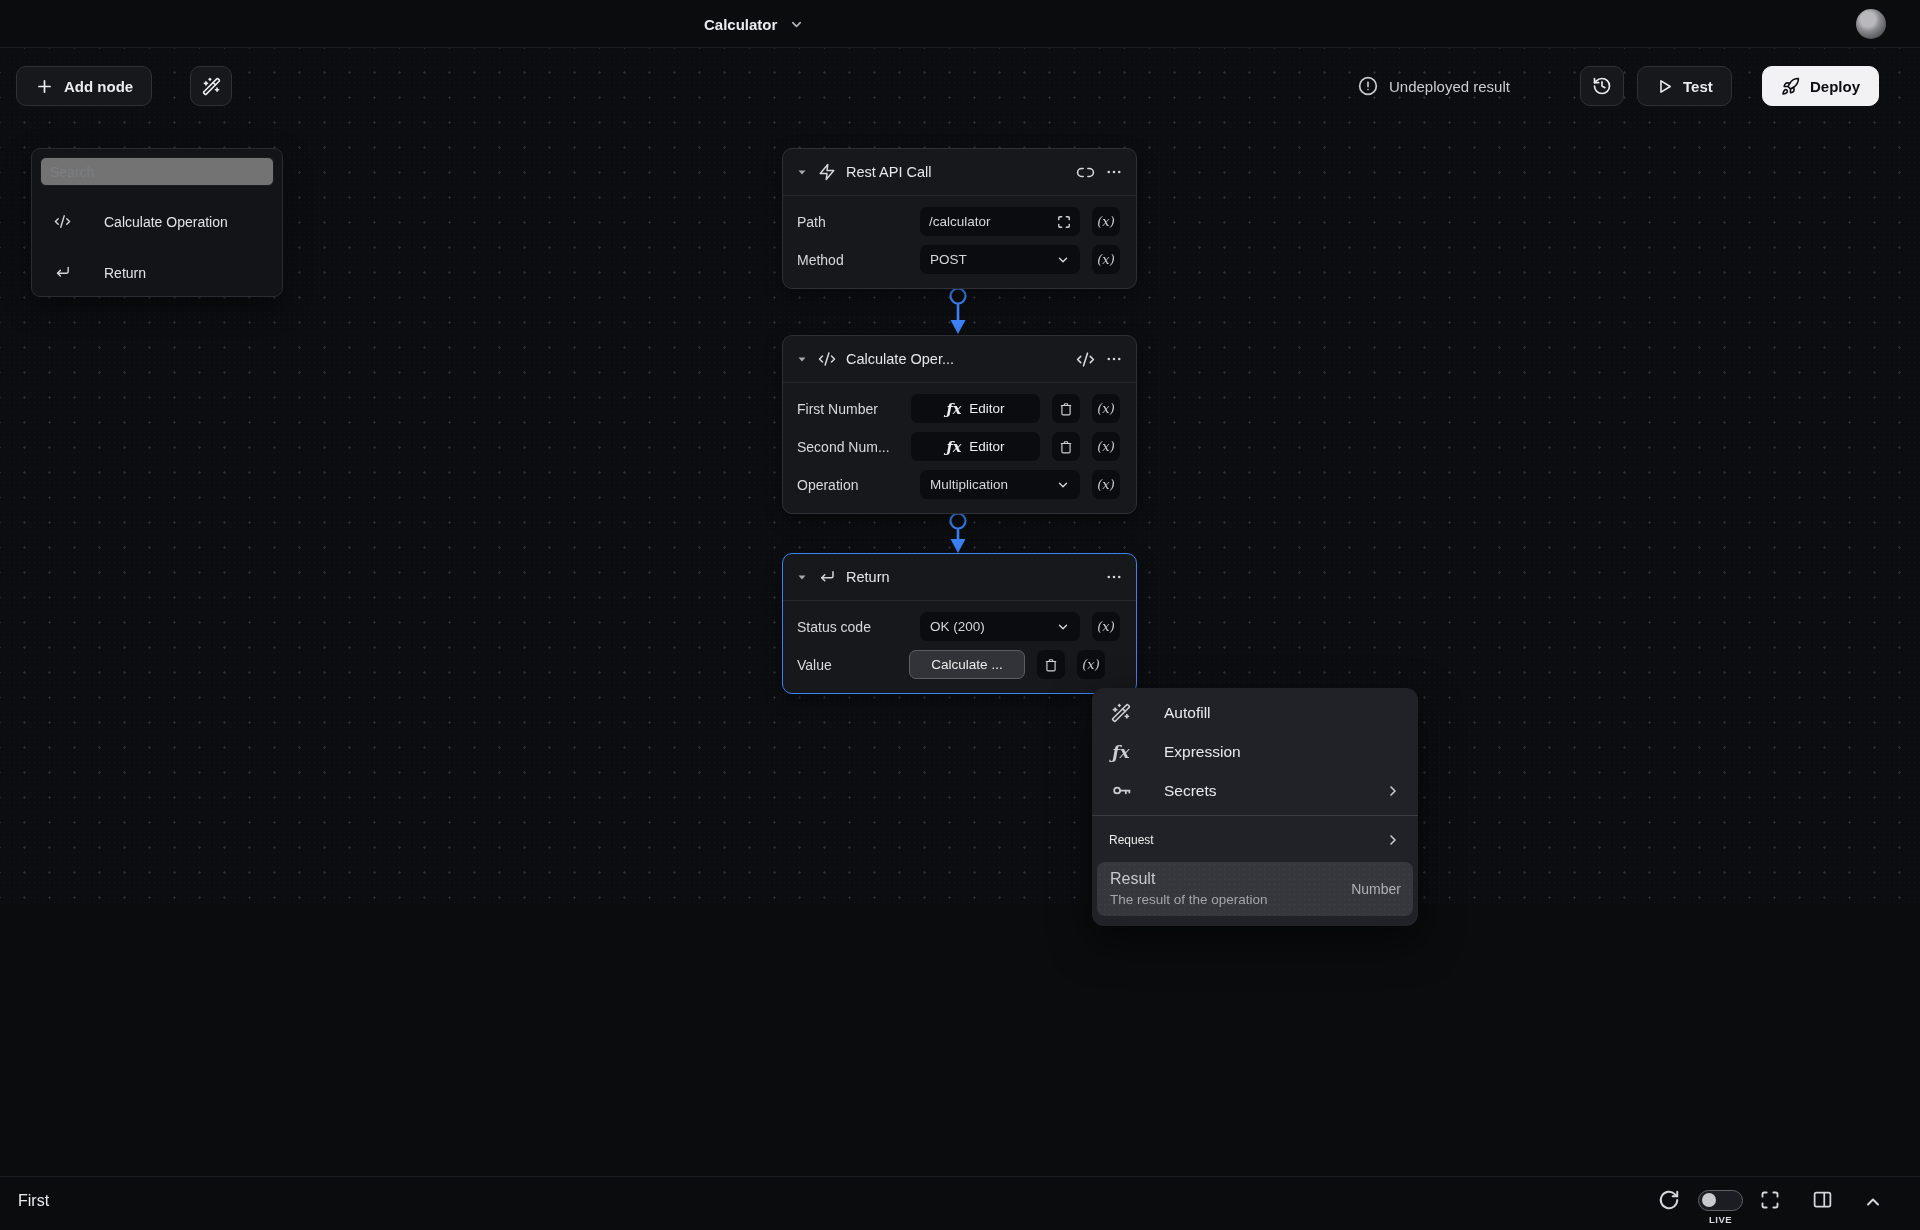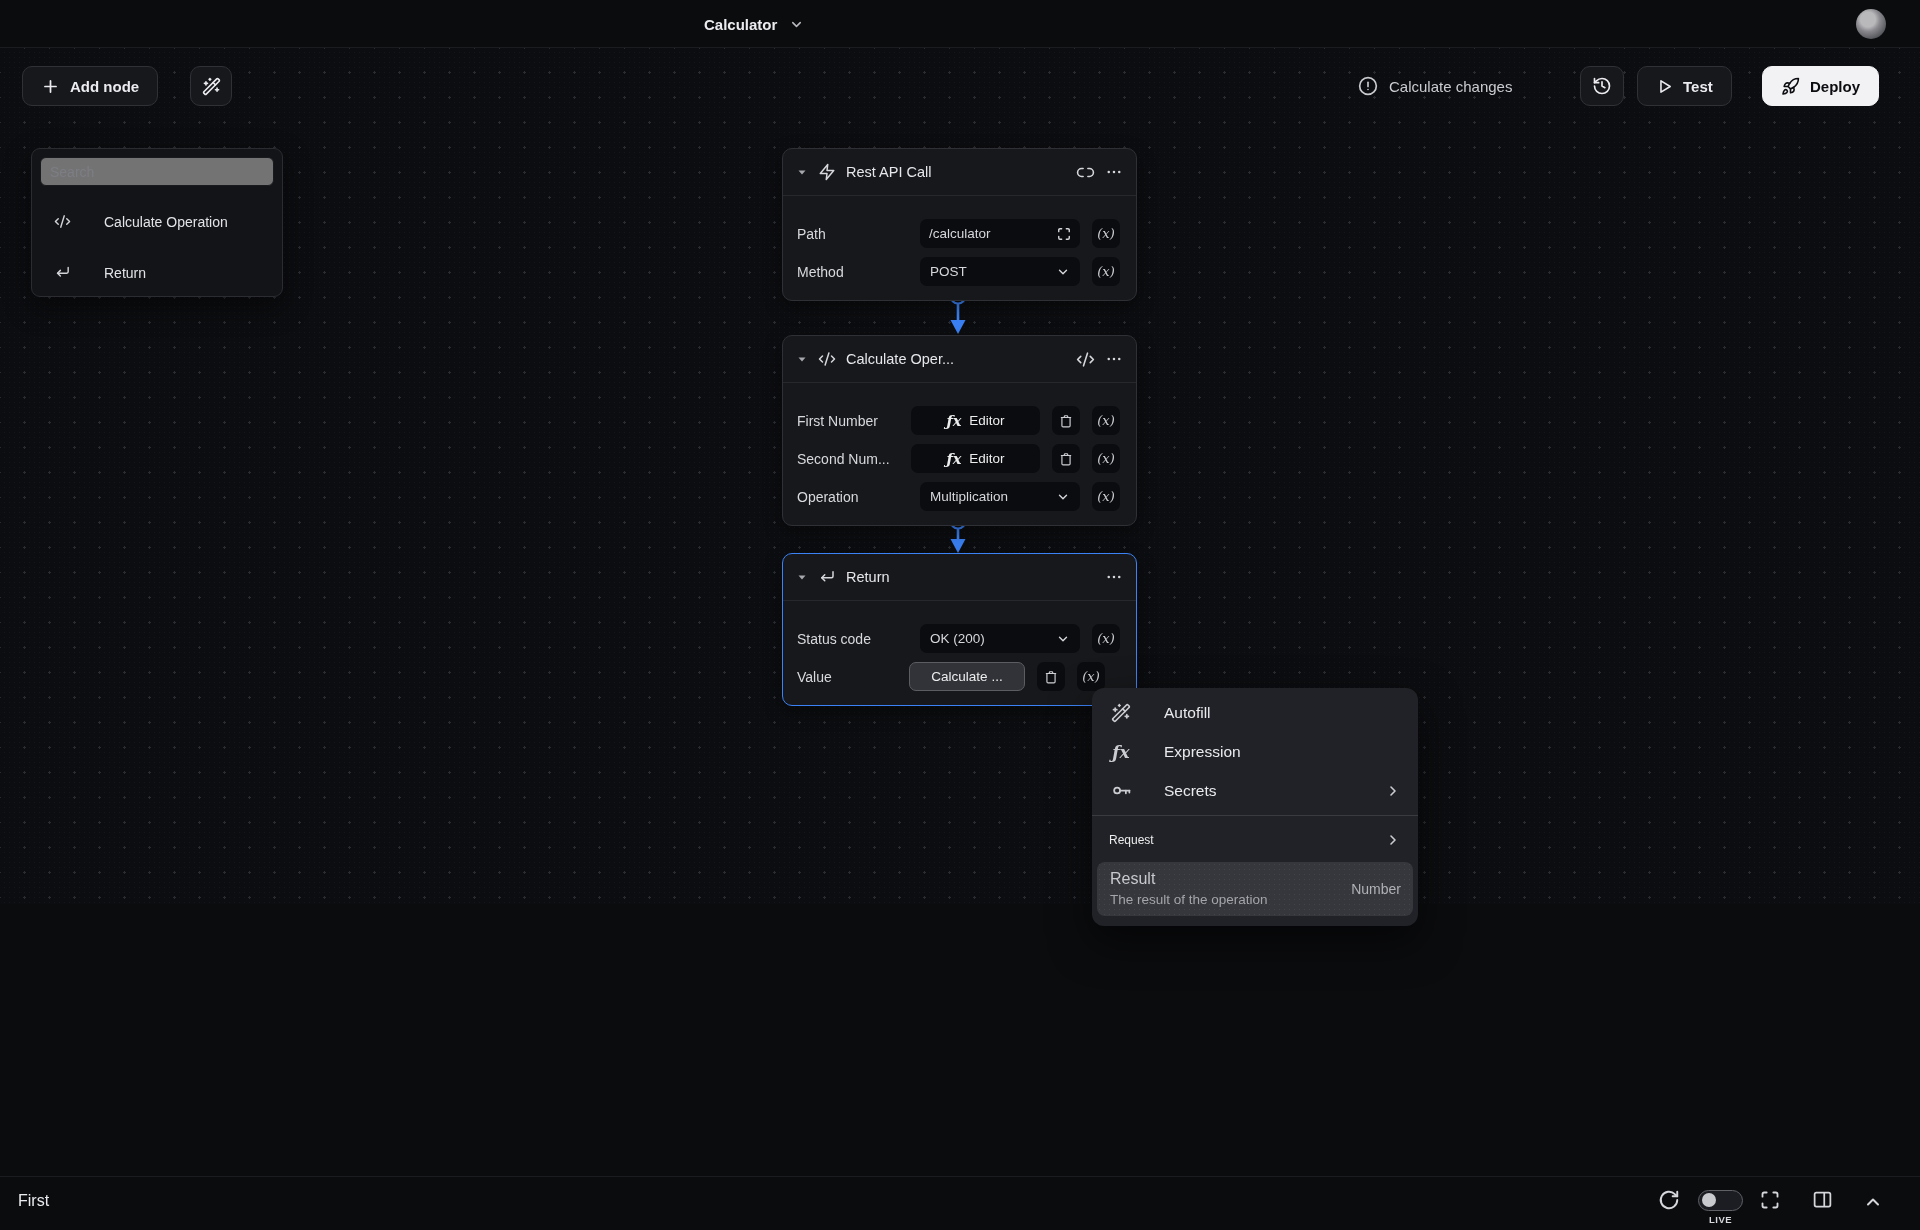--- a/index.html
+++ b/index.html
@@ -24,21 +24,21 @@
   .title-group .t { font-size:15px; font-weight:600; color:#ececf0; }
   .avatar { position:absolute; right:34px; top:9px; width:30px; height:30px; border-radius:50%;
     background:radial-gradient(circle at 40% 35%, #b9b9bc 0 28%, #8a8a8e 45%, #55565b 75%, #3a3b40 100%); }
 
   
   .btn { display:flex; align-items:center; gap:10px; height:40px; padding:0 18px;
     background:#17181c; border:1px solid #303137; border-radius:10px;
     font-size:15px; font-weight:600; color:#ececf0; cursor:pointer; }
   .icon-only { padding:0; justify-content:center; }
   .tb { position:absolute; top:66px; z-index:20; }
-  .add-node { left:22px; }
+  .add-node { left:16px; }
   .wand-btn { left:190px; width:42px; }
   .undeployed { left:1358px; height:40px; display:flex; align-items:center; gap:11px;
     color:#cbccd1; font-size:15px; }
   .history-btn { left:1580px; width:44px; }
   .test-btn { left:1637px; }
   .deploy-btn { left:1762px; background:#f2f2f4; border-color:#f2f2f4; color:#0c0d10; }
 
   
   .ic { display:inline-flex; align-items:center; justify-content:center; color:inherit; }
   .ic svg { display:block; }
@@ -58,21 +58,21 @@
   
   .node { position:absolute; width:355px; background:#17181b; border:1px solid #2f3036;
     border-radius:10px; z-index:10; box-shadow:0 6px 18px rgba(0,0,0,.4); }
   .node.selected { border:1.5px solid #3b82f6; }
   .node-header { height:46px; display:flex; align-items:center; padding:0 13px; gap:10px; }
   .node-title { flex:1; font-size:14.5px; font-weight:500; color:#e6e7ea; white-space:nowrap; }
   .node-header .ic { color:#d6d7db; }
   .collapse { color:#a7a8ae !important; cursor:pointer; }
   .node-body { border-top:1px solid #27282d; padding:11px 16px 14px 14px; }
   .frow { display:flex; align-items:center; height:29px; margin-top:9px; }
-  .frow:first-child { margin-top:12px; }
+  .frow:first-child { margin-top:0; }
   .flabel { flex:1; font-size:14px; color:#d8d9dd; white-space:nowrap; }
   .controls { display:flex; align-items:center; gap:12px; }
   .ctrl { height:29px; background:#0b0c0f; border-radius:7px; display:flex; align-items:center;
     font-size:13.5px; color:#d6d7db; cursor:pointer; }
   .ctrl-input { width:160px; padding:0 9px; gap:6px; }
   .ctrl-input .v { flex:1; }
   .ctrl-select { width:160px; padding:0 10px; gap:6px; }
   .ctrl-select .v { flex:1; }
   .ctrl-editor { width:129px; justify-content:center; gap:8px; color:#eceded; font-weight:500; }
   .fx { font-family:"DejaVu Serif", serif; font-style:italic; font-weight:700; font-size:14.5px; }
@@ -157,21 +157,21 @@
   </div>
 
   <div class="tb undeployed">
     <span class="ic">
       <svg width="20" height="20" viewBox="0 0 24 24" fill="none" stroke="#c9cace" stroke-width="2" stroke-linecap="round">
           <circle cx="12" cy="12" r="10"></circle>
           <path d="M12 7.5v5"></path>
           <path d="M12 16.2h.01"></path>
         </svg>
     </span>
-    <span>Calculate changes</span>
+    <span>Undeployed result</span>
   </div>
 
   <div class="btn tb icon-only history-btn">
     <span class="ic">
       <svg width="20" height="20" viewBox="0 0 24 24" fill="none" stroke="currentColor" stroke-width="2" stroke-linecap="round" stroke-linejoin="round">
           <path d="M3 12a9 9 0 1 0 9-9 9.75 9.75 0 0 0-6.74 2.74L3 8"></path>
           <path d="M3 3v5h5"></path>
           <path d="M12 7v5l3.5 2"></path>
         </svg>
     </span>

